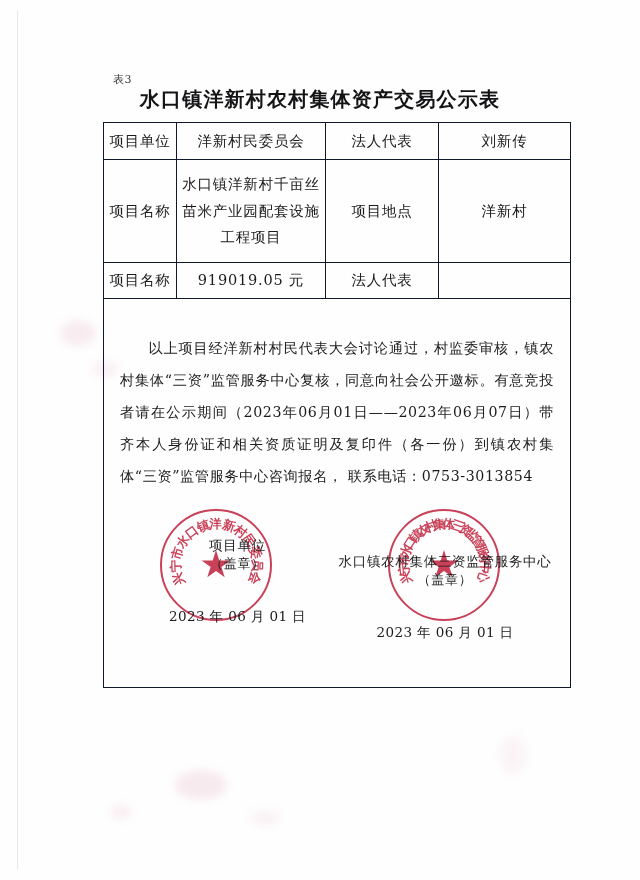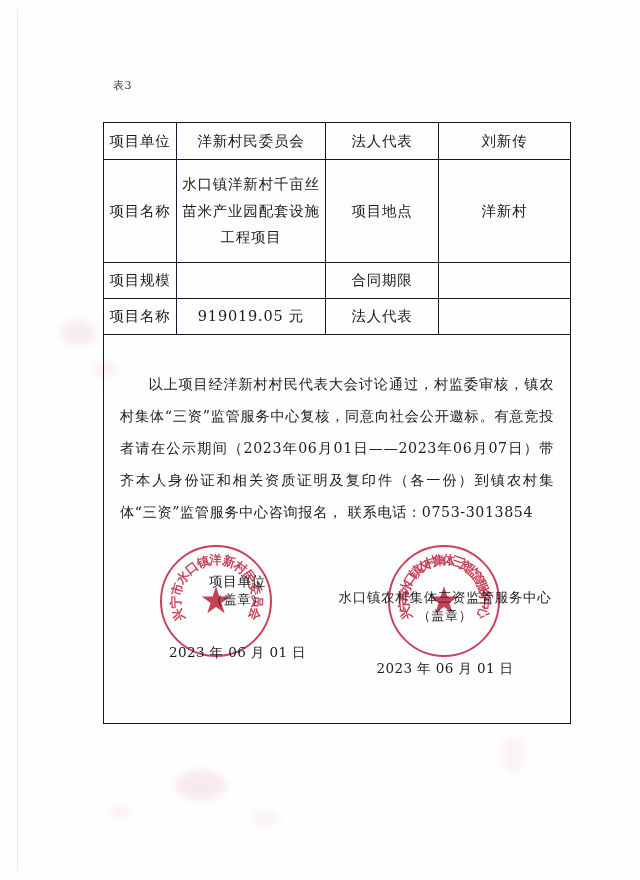--- a/index.html
+++ b/index.html
@@ -40,21 +40,21 @@
   .sm2 { left: 92px;  top: 360px; width: 26px; height: 18px; opacity:.4;}
   .sm3 { left: 175px; top: 770px; width: 52px; height: 30px; opacity:.6;}
   .sm4 { left: 110px; top: 805px; width: 22px; height: 14px; opacity:.45;}
   .sm5 { left: 250px; top: 810px; width: 30px; height: 16px; opacity:.35;}
   .sm6 { left: 500px; top: 735px; width: 26px; height: 40px; opacity:.3;}
 
   
   .form-no {
     position: absolute;
     left: 113px;
-    top: 78px;
+    top: 72px;
     font-size: 11px;
     letter-spacing: .5px;
     color: #3a3a3c;
   }
   .doc-title {
     position: absolute;
     left: 0; right: 0;
     top: 86px;
     text-align: center;
     font-size: 20px;
@@ -201,20 +201,21 @@
   <div class="scan-edge-left"></div>
   <div class="scan-smudge sm1"></div>
   <div class="scan-smudge sm2"></div>
   <div class="scan-smudge sm3"></div>
   <div class="scan-smudge sm4"></div>
   <div class="scan-smudge sm5"></div>
   <div class="scan-smudge sm6"></div>
 
   <div class="form-no">表3</div>
 
+  <div class="doc-title">水口镇洋新村农村集体资产交易公示表</div>
 
   <div class="tbl-wrap">
     <table class="main">
       <colgroup>
         <col class="c-label">
           <col class="c-val1">
         <col class="c-label2">
           <col class="c-val2">
       </colgroup>
       <tbody>
@@ -229,26 +230,20 @@
           <td>项目名称</td>
           <td class="multi-line">
             <div>水口镇洋新村千亩丝</div>
             <div>苗米产业园配套设施</div>
             <div>工程项目</div>
           </td>
           <td>项目地点</td>
           <td>洋新村</td>
         </tr>
 
-        <tr class="r3">
-          <td>项目规模</td>
-          <td></td>
-          <td>合同期限</td>
-          <td></td>
-        </tr>
 
         <tr class="r4">
           <td>项目名称</td>
           <td class="money">919019.05 元</td>
           <td>法人代表</td>
           <td></td>
         </tr>
 
         <tr>
           <td class="notice-cell" colspan="4">

